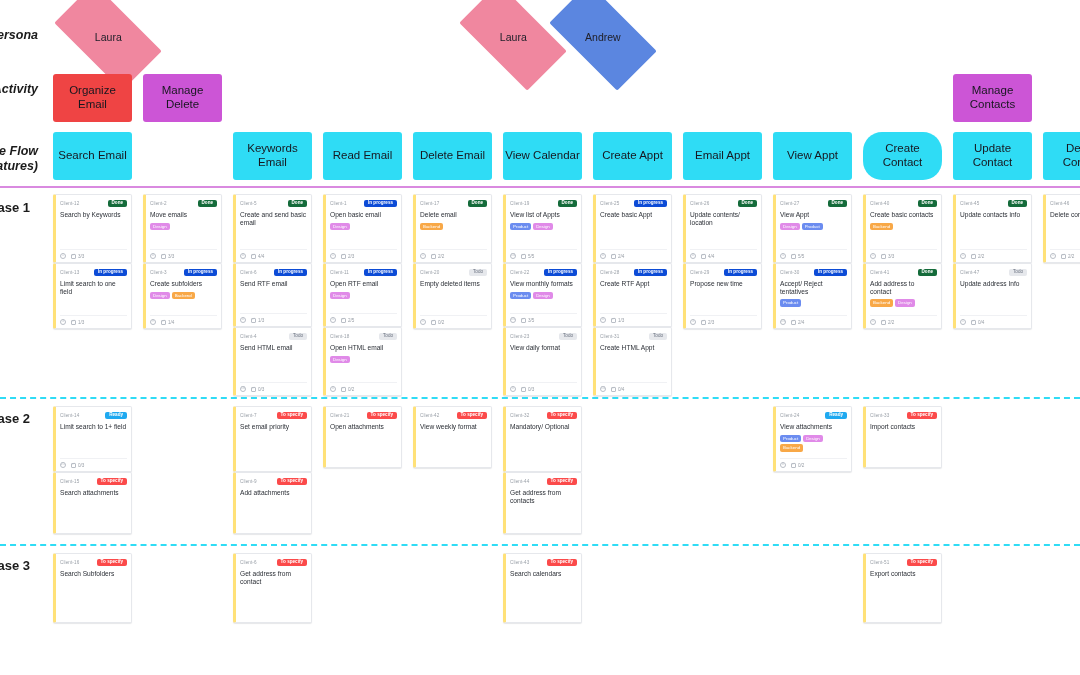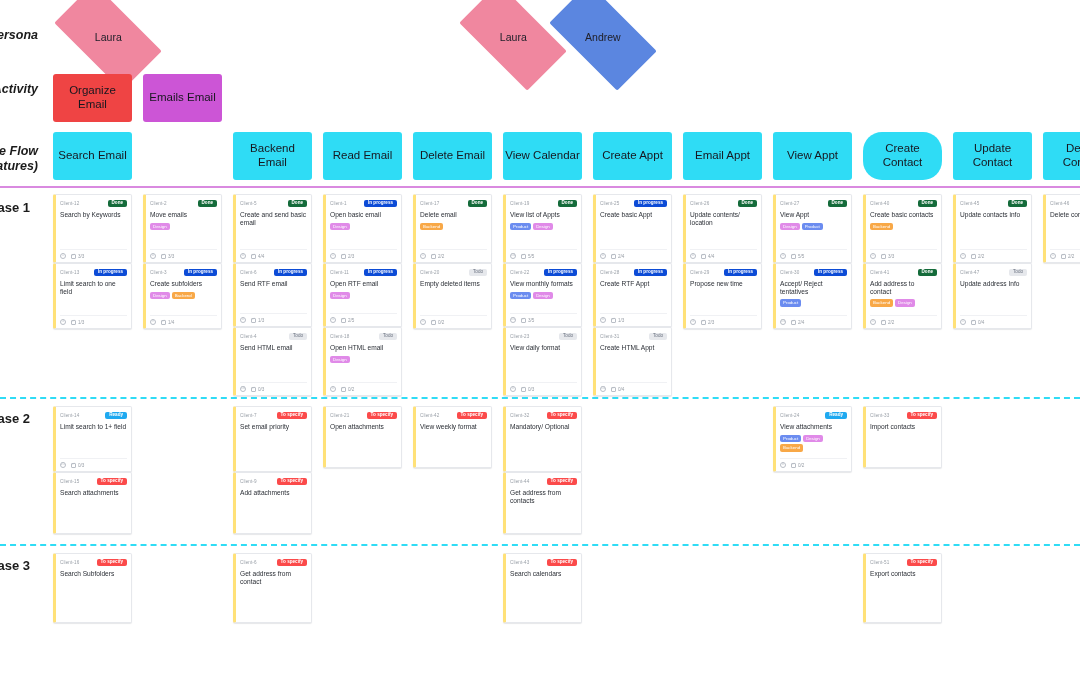--- a/index.html
+++ b/index.html
@@ -172,27 +172,30 @@
     <div class="persona" style="left: 465px; top: 9px; background: rgb(240, 135, 159);">
       <span>Laura</span>
     </div>
     <div class="persona" style="left: 555px; top: 9px; background: rgb(91, 134, 224);">
       <span>Andrew</span>
     </div>
     <div class="activity" style="left: 53px; top: 74px; background: #ef4444;">
       <span>Organize Email</span>
     </div>
     <div class="activity" style="left: 143px; top: 74px; background: rgb(204, 85, 214);">
-      <span>Emails Email</span>
+      <span>Manage Delete</span>
+    </div>
+    <div class="activity" style="left: 953px; top: 74px; background: rgb(204, 85, 214);">
+      <span>Manage Contacts</span>
     </div>
     <div class="feature" style="left: 53px; top: 132px;">
       <span>Search Email</span>
     </div>
     <div class="feature" style="left: 233px; top: 132px;">
-      <span>Backend Email</span>
+      <span>Keywords Email</span>
     </div>
     <div class="feature" style="left: 323px; top: 132px;">
       <span>Read Email</span>
     </div>
     <div class="feature" style="left: 413px; top: 132px;">
       <span>Delete Email</span>
     </div>
     <div class="feature" style="left: 503px; top: 132px;">
       <span>View Calendar</span>
     </div>

